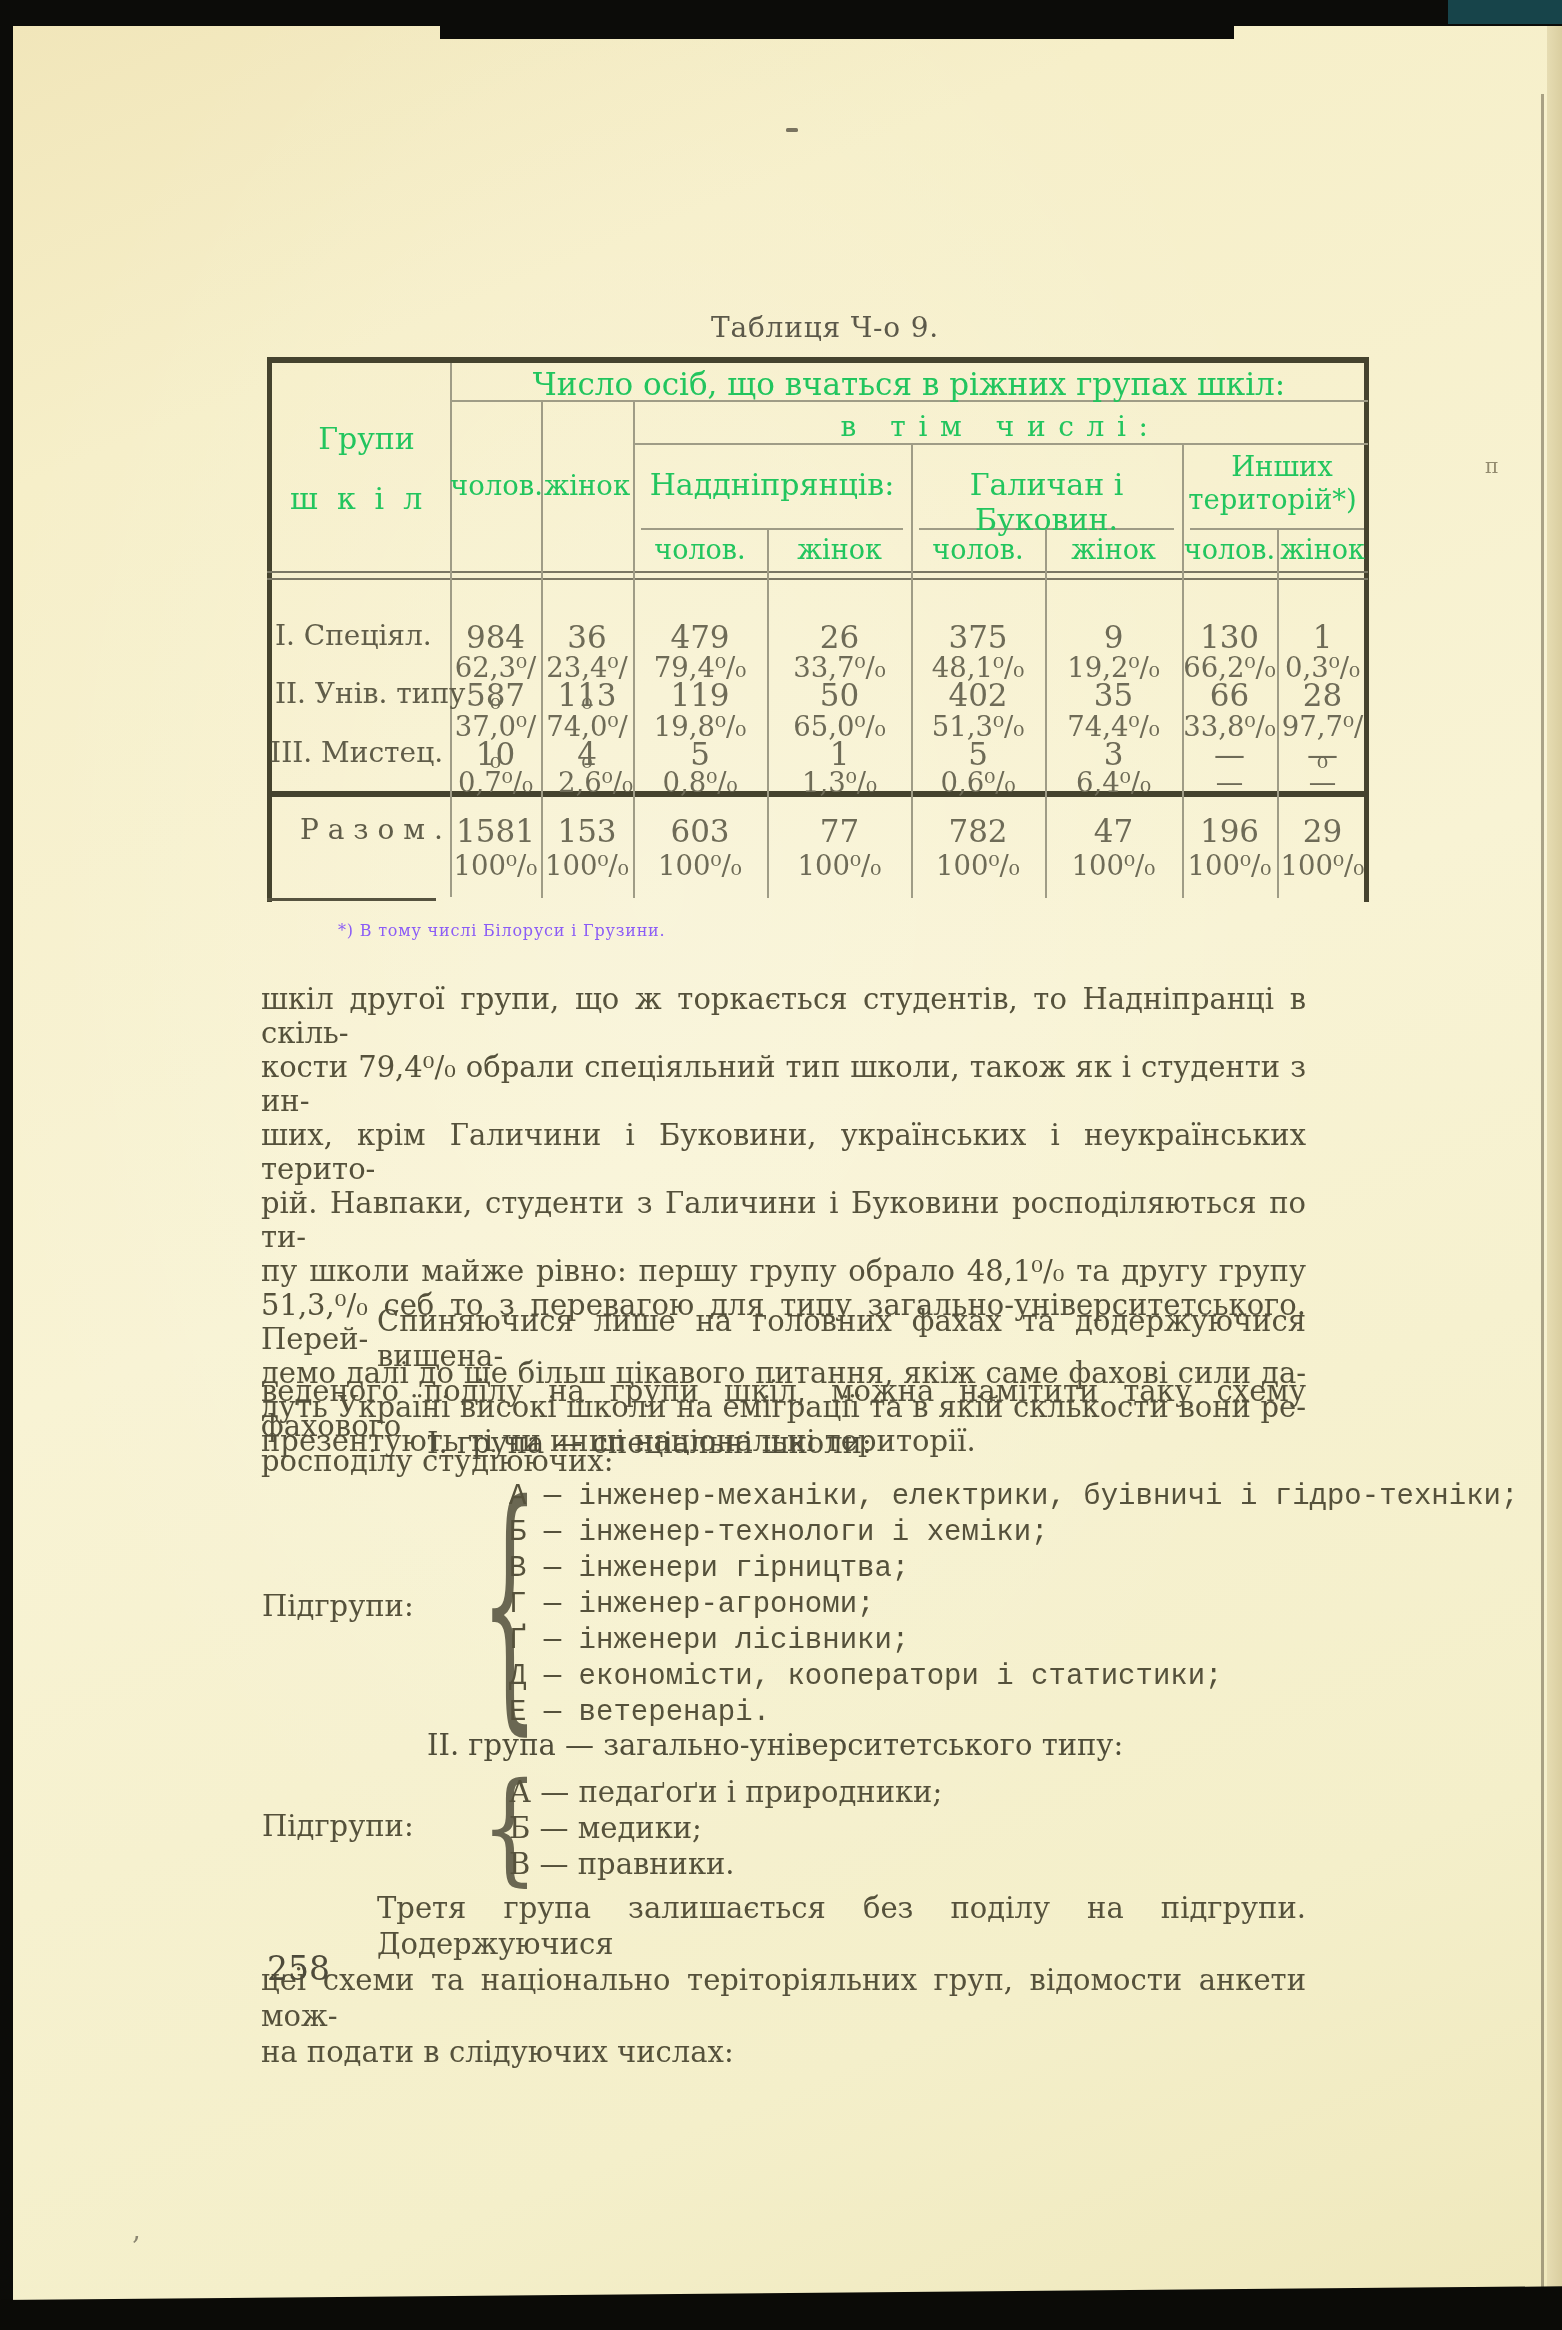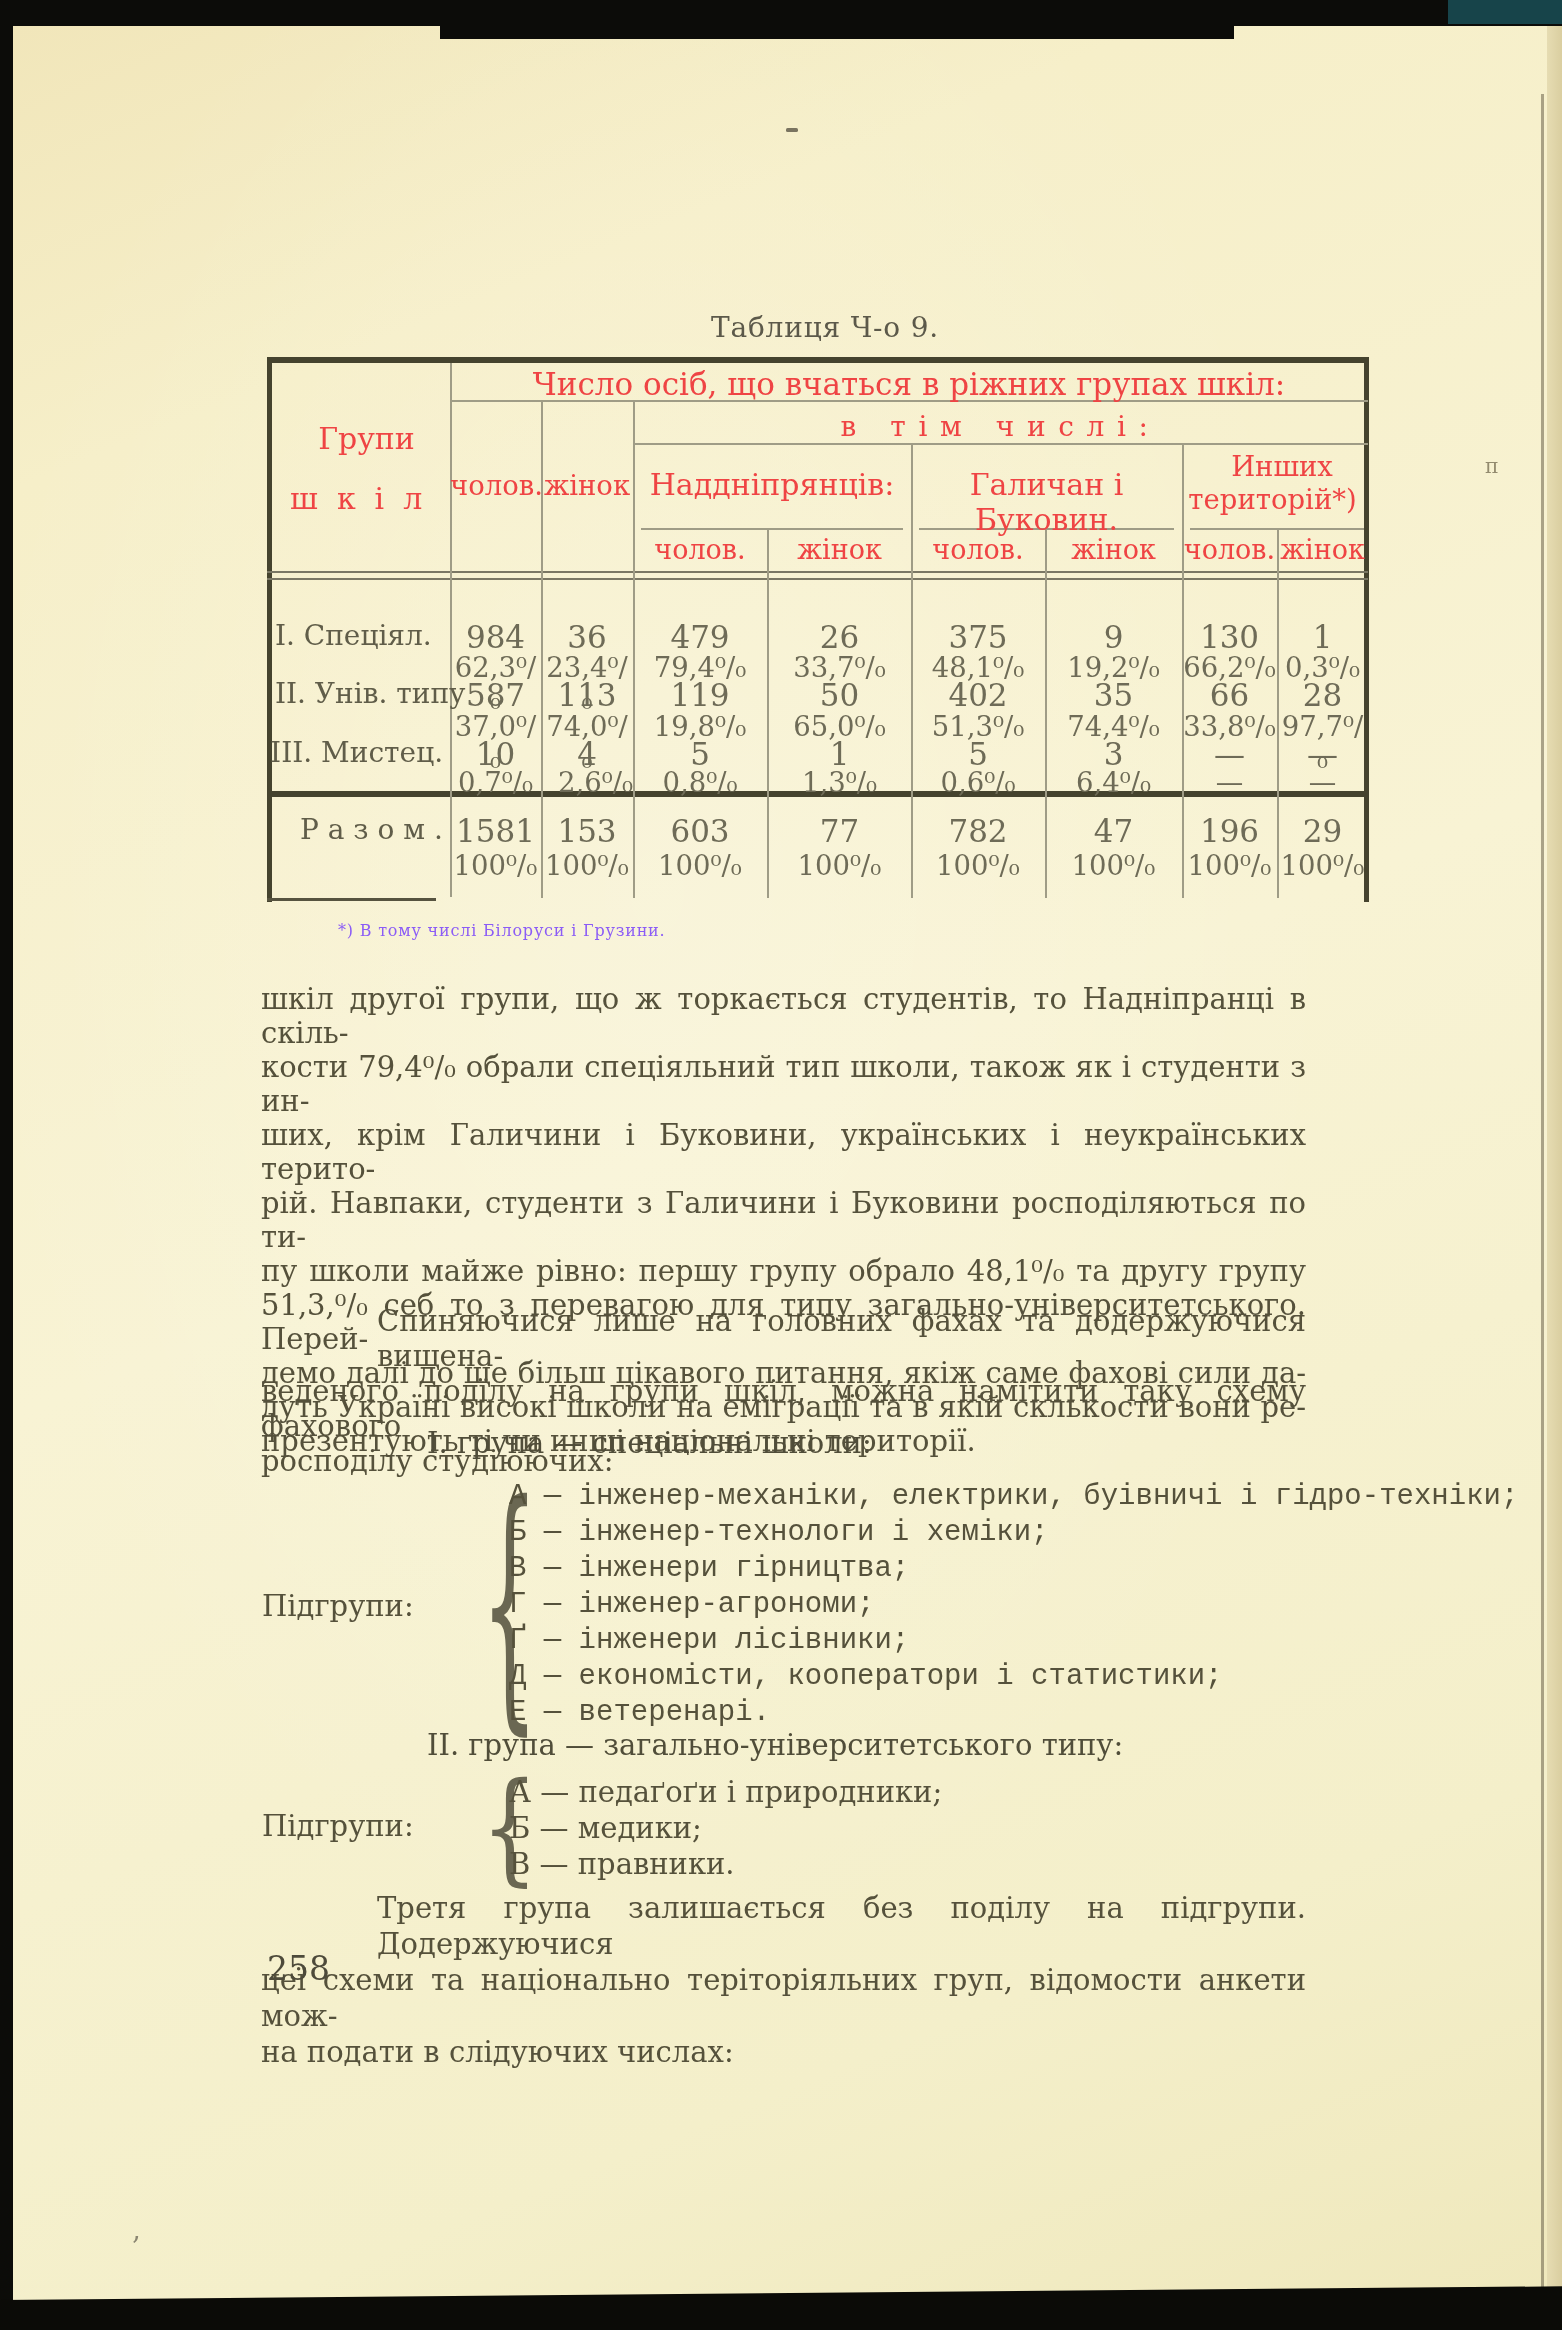--- a/index.html
+++ b/index.html
@@ -30,21 +30,21 @@
   
   .dtable{position:absolute;left:267px;top:357px;width:1101px;height:545px;font-size:28px;}
   .rule{position:absolute;background:#9f9c86;}
   .rule.th{background:#45432e;}
   .rule.md{background:#7a7764;}
   .vline{position:absolute;width:1.6px;background:#9f9c86;}
   .bl{position:absolute;left:0;top:0;width:4.7px;height:545px;background:#45432e;}
   .br{position:absolute;left:1097px;top:0;width:4.7px;height:545px;background:#45432e;}
   .tb{position:absolute;left:0;top:0;width:1101px;height:6.3px;background:#45432e;}
 
-  .hcell{position:absolute;text-align:center;color:#ef4444;}
+  .hcell{position:absolute;text-align:center;color:#22c55e;}
   .tcell{position:absolute;text-align:center;color:#6e6b57;}
   .rlabel{position:absolute;left:7.9px;color:#605d49;font-size:28px;white-space:nowrap;}
   .n1{left:183px;width:91px;} .n2{left:274px;width:92px;}
   .n3{left:366px;width:134px;} .n4{left:500px;width:145px;}
   .n5{left:644px;width:134px;} .n6{left:778px;width:137px;}
   .n7{left:915px;width:95px;} .n8{left:1010px;width:91px;}
   .cntline{font-size:31px;} .pctline{font-size:27.5px;}
 
   .footnote-rule{position:absolute;left:267px;top:898px;width:169px;height:3.1px;background:#56533f;}
   .footnote{position:absolute;left:338px;top:921px;font-size:16px;color:#8b5cf6;letter-spacing:0.8px;}

